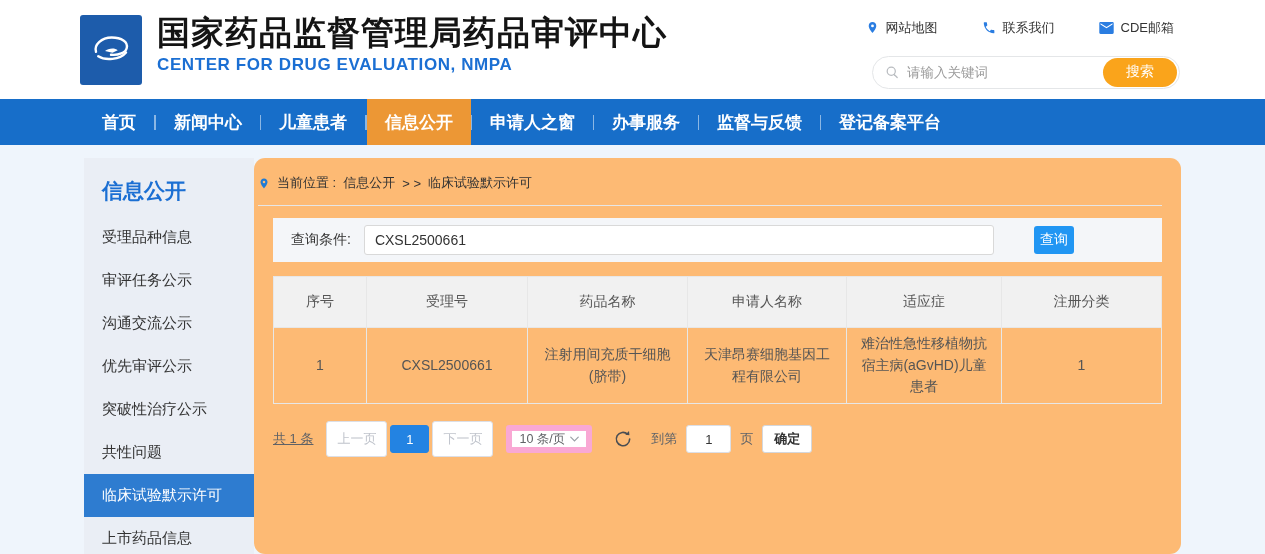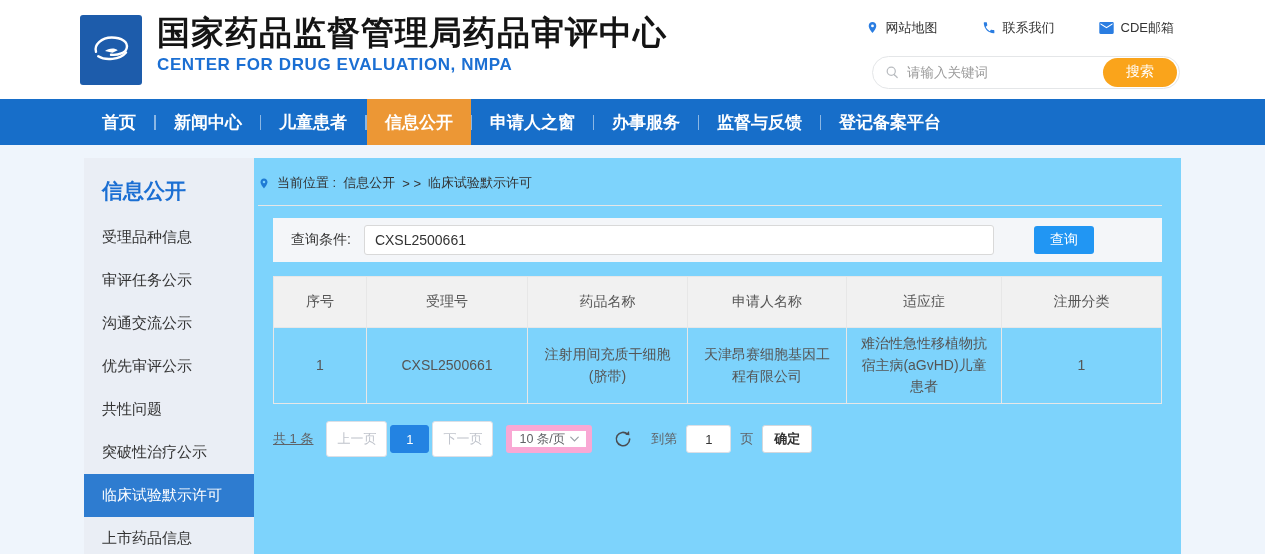--- a/index.html
+++ b/index.html
@@ -43,32 +43,32 @@
   .content-wrap { width:1097px; margin:0 auto; display:flex; align-items:stretch; height:396px; }
 
   
   .sidebar { width:170px; background:var(--sidebar-bg,#eaeef5); flex:0 0 auto; }
   .sidebar-title { font-size:21px; font-weight:700; color:var(--brand-blue,#1b6fd3);
     padding:19px 0 11px 18px; }
   .side-item { font-size:15px; color:#333; padding:12px 10px 12px 18px; cursor:pointer; }
   .side-item.active { background:var(--sidebar-active-blue,#2e7cd0); color:#fff; }
 
   
-  .main { flex:1; background:#7dd3fc; padding:13px 19px 0; }
+  .main { flex:1; background:#fdba74; padding:13px 19px 0;border-radius:11px; }
   .breadcrumb { display:flex; align-items:center; gap:7px; font-size:13px; color:#333;
     padding:3px 0 13px 0; margin-left:-15px; border-bottom:1px solid #e6e6e6; }
   .breadcrumb .crumb-link { cursor:pointer; }
 
   .query-bar { margin-top:12px; background:var(--query-bar-bg,#f4f6f9); height:44px;
     display:flex; align-items:center; padding:0 18px; }
   .query-label { font-size:14px; color:#333; margin-right:13px; white-space:nowrap; }
   .query-input { width:630px; height:30px; border:1px solid #d9d9d9; border-radius:3px;
     padding:0 10px; font-size:14px; color:#333; outline:none; background:#fff;
     font-family:"Liberation Sans","DejaVu Sans",sans-serif; }
-  .query-btn { margin-left:40px; width:60px; height:28px; border:0; border-radius:3px;
+  .query-btn { margin-left:40px; width:40px; height:28px; border:0; border-radius:3px;
     background:var(--primary-button-blue,#2196f3); color:#fff; font-size:14px;
     cursor:pointer; font-family:inherit; }
 
   
   .result-table { width:100%; border-collapse:collapse; table-layout:fixed;
     margin-top:14px; font-size:14px; color:#555; }
   .result-table th { background:var(--table-header-bg,#f1f1f1); font-weight:400; height:33px;
     border:1px solid #e7e7e7; text-align:center; padding:16px 8px; }
   .result-table td { height:56px; border:1px solid #e7e7e7; text-align:center;
     padding:5px 12px; line-height:1.55; word-break:break-word; }
@@ -187,22 +187,22 @@
 <div class="page">
   <div class="content-wrap">
 
     <div class="sidebar">
       <div class="sidebar-title">信息公开</div>
       <div>
           <div class="side-item">受理品种信息</div>
           <div class="side-item">审评任务公示</div>
           <div class="side-item">沟通交流公示</div>
           <div class="side-item">优先审评公示</div>
+          <div class="side-item">突破性治疗公示</div>
           <div class="side-item">共性问题</div>
-          <div class="side-item">突破性治疗公示</div>
           <div class="side-item active">临床试验默示许可</div>
           <div class="side-item">上市药品信息</div>
         </div>
     </div>
 
     <div class="main">
       <div class="breadcrumb">
         <span style="display:flex;">
           <svg width="12" height="15" viewBox="0 0 24 24" fill="#1f7bd4">
             <path d="M12 2C8 2 5 5.1 5 9c0 5 7 13 7 13s7-8 7-13c0-3.9-3-7-7-7zm0 9.6A2.6 2.6 0 1 1 12 6.4a2.6 2.6 0 0 1 0 5.2z"></path>

